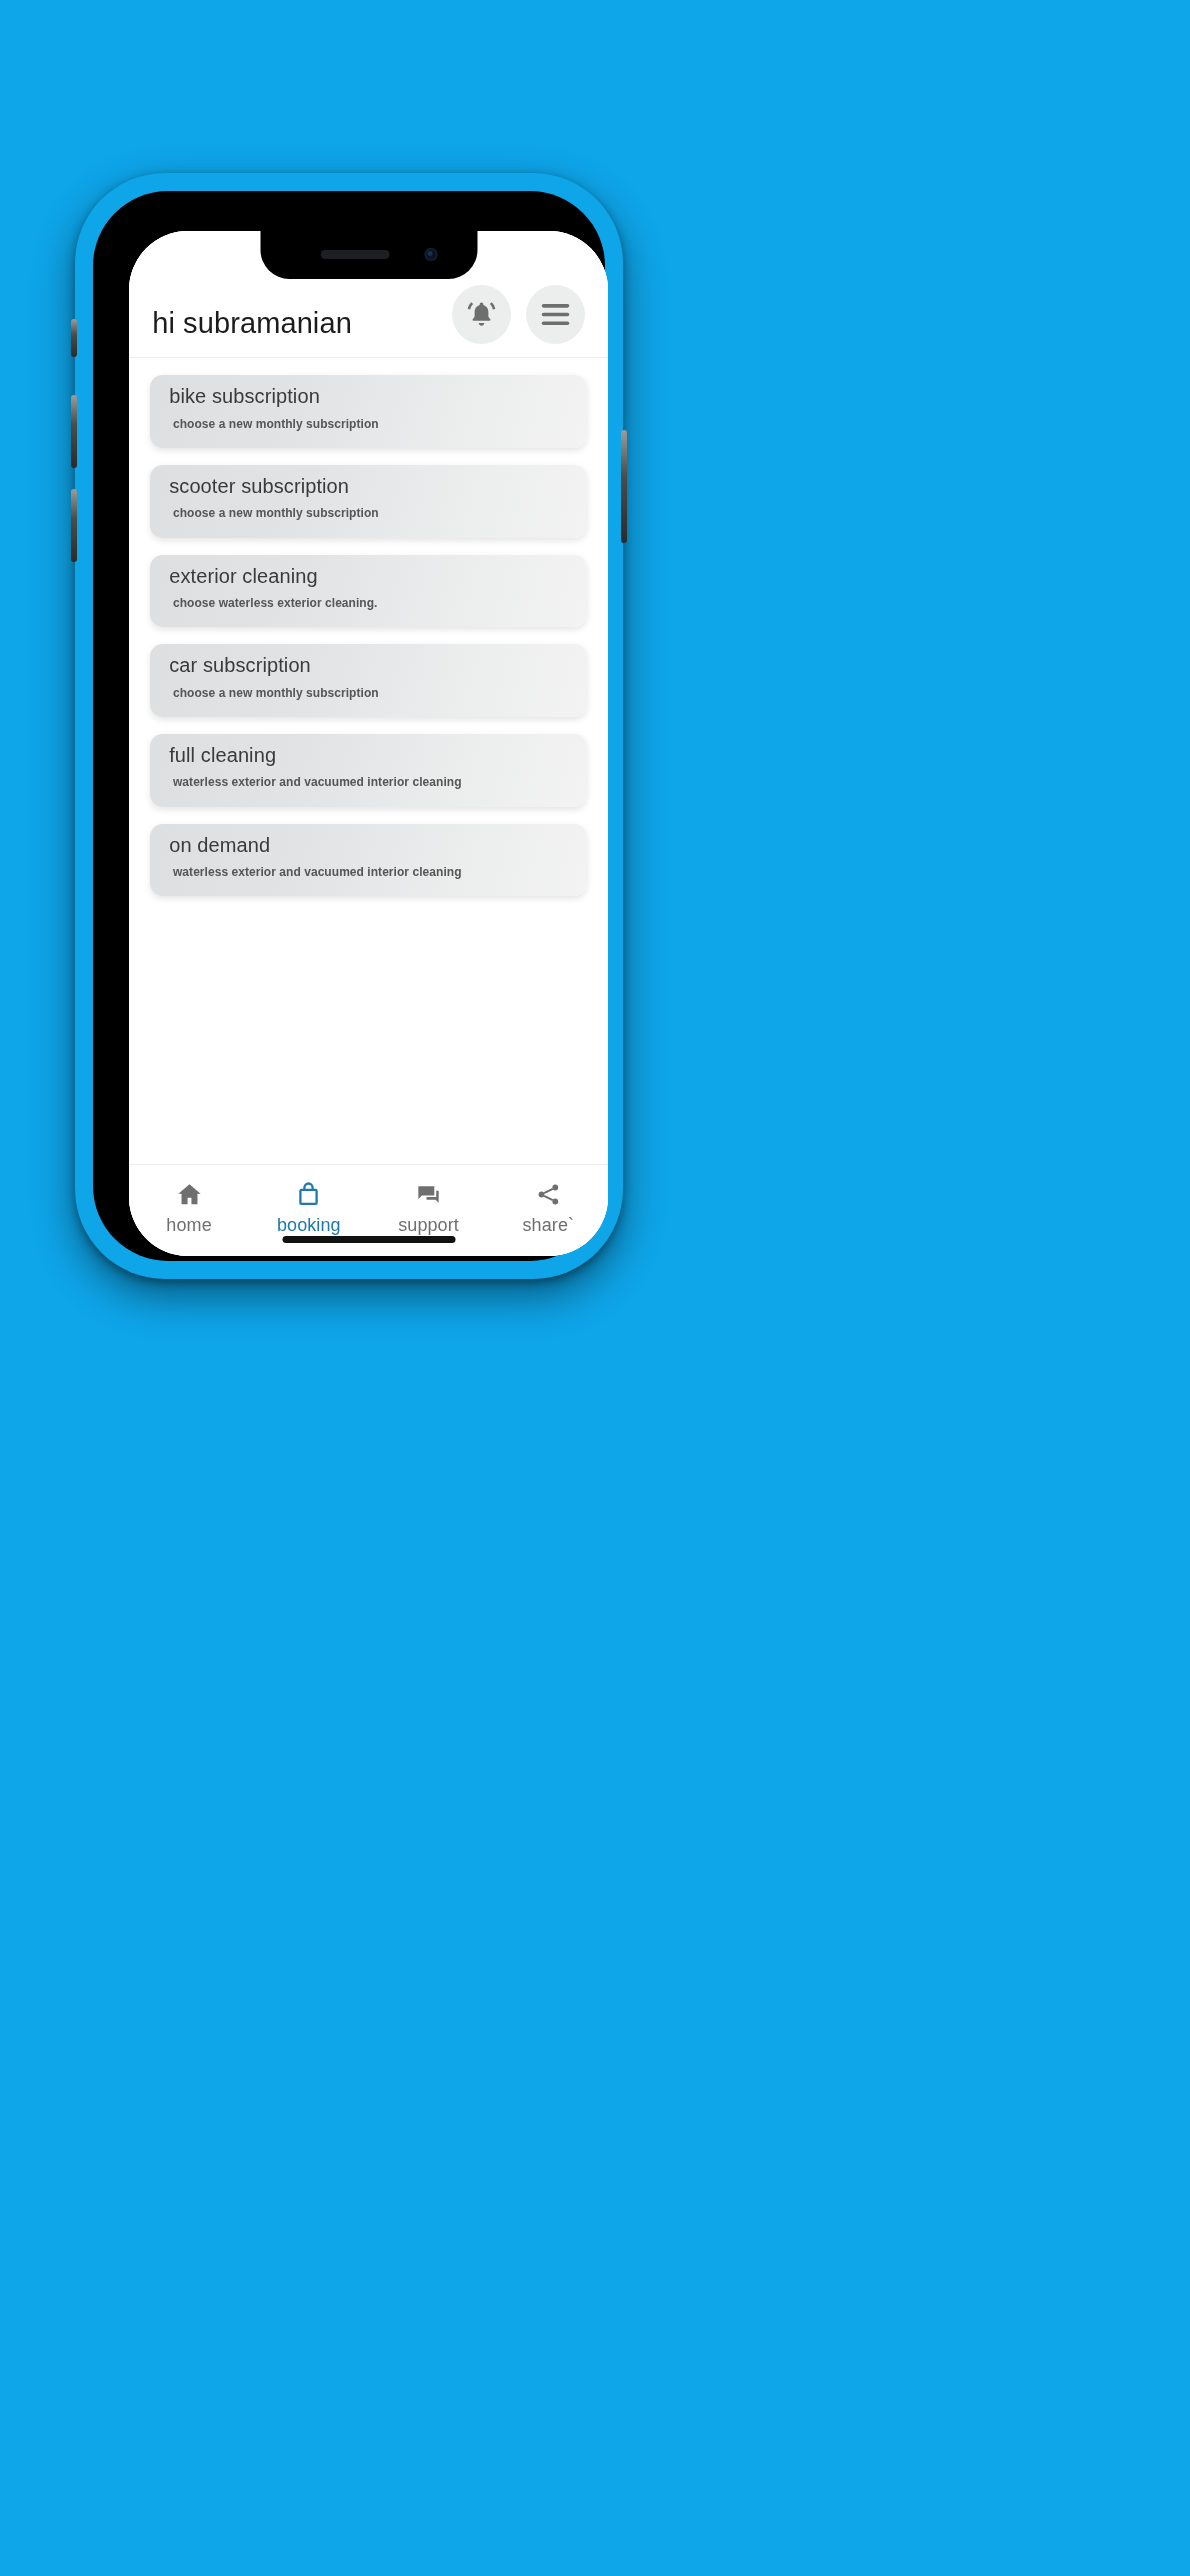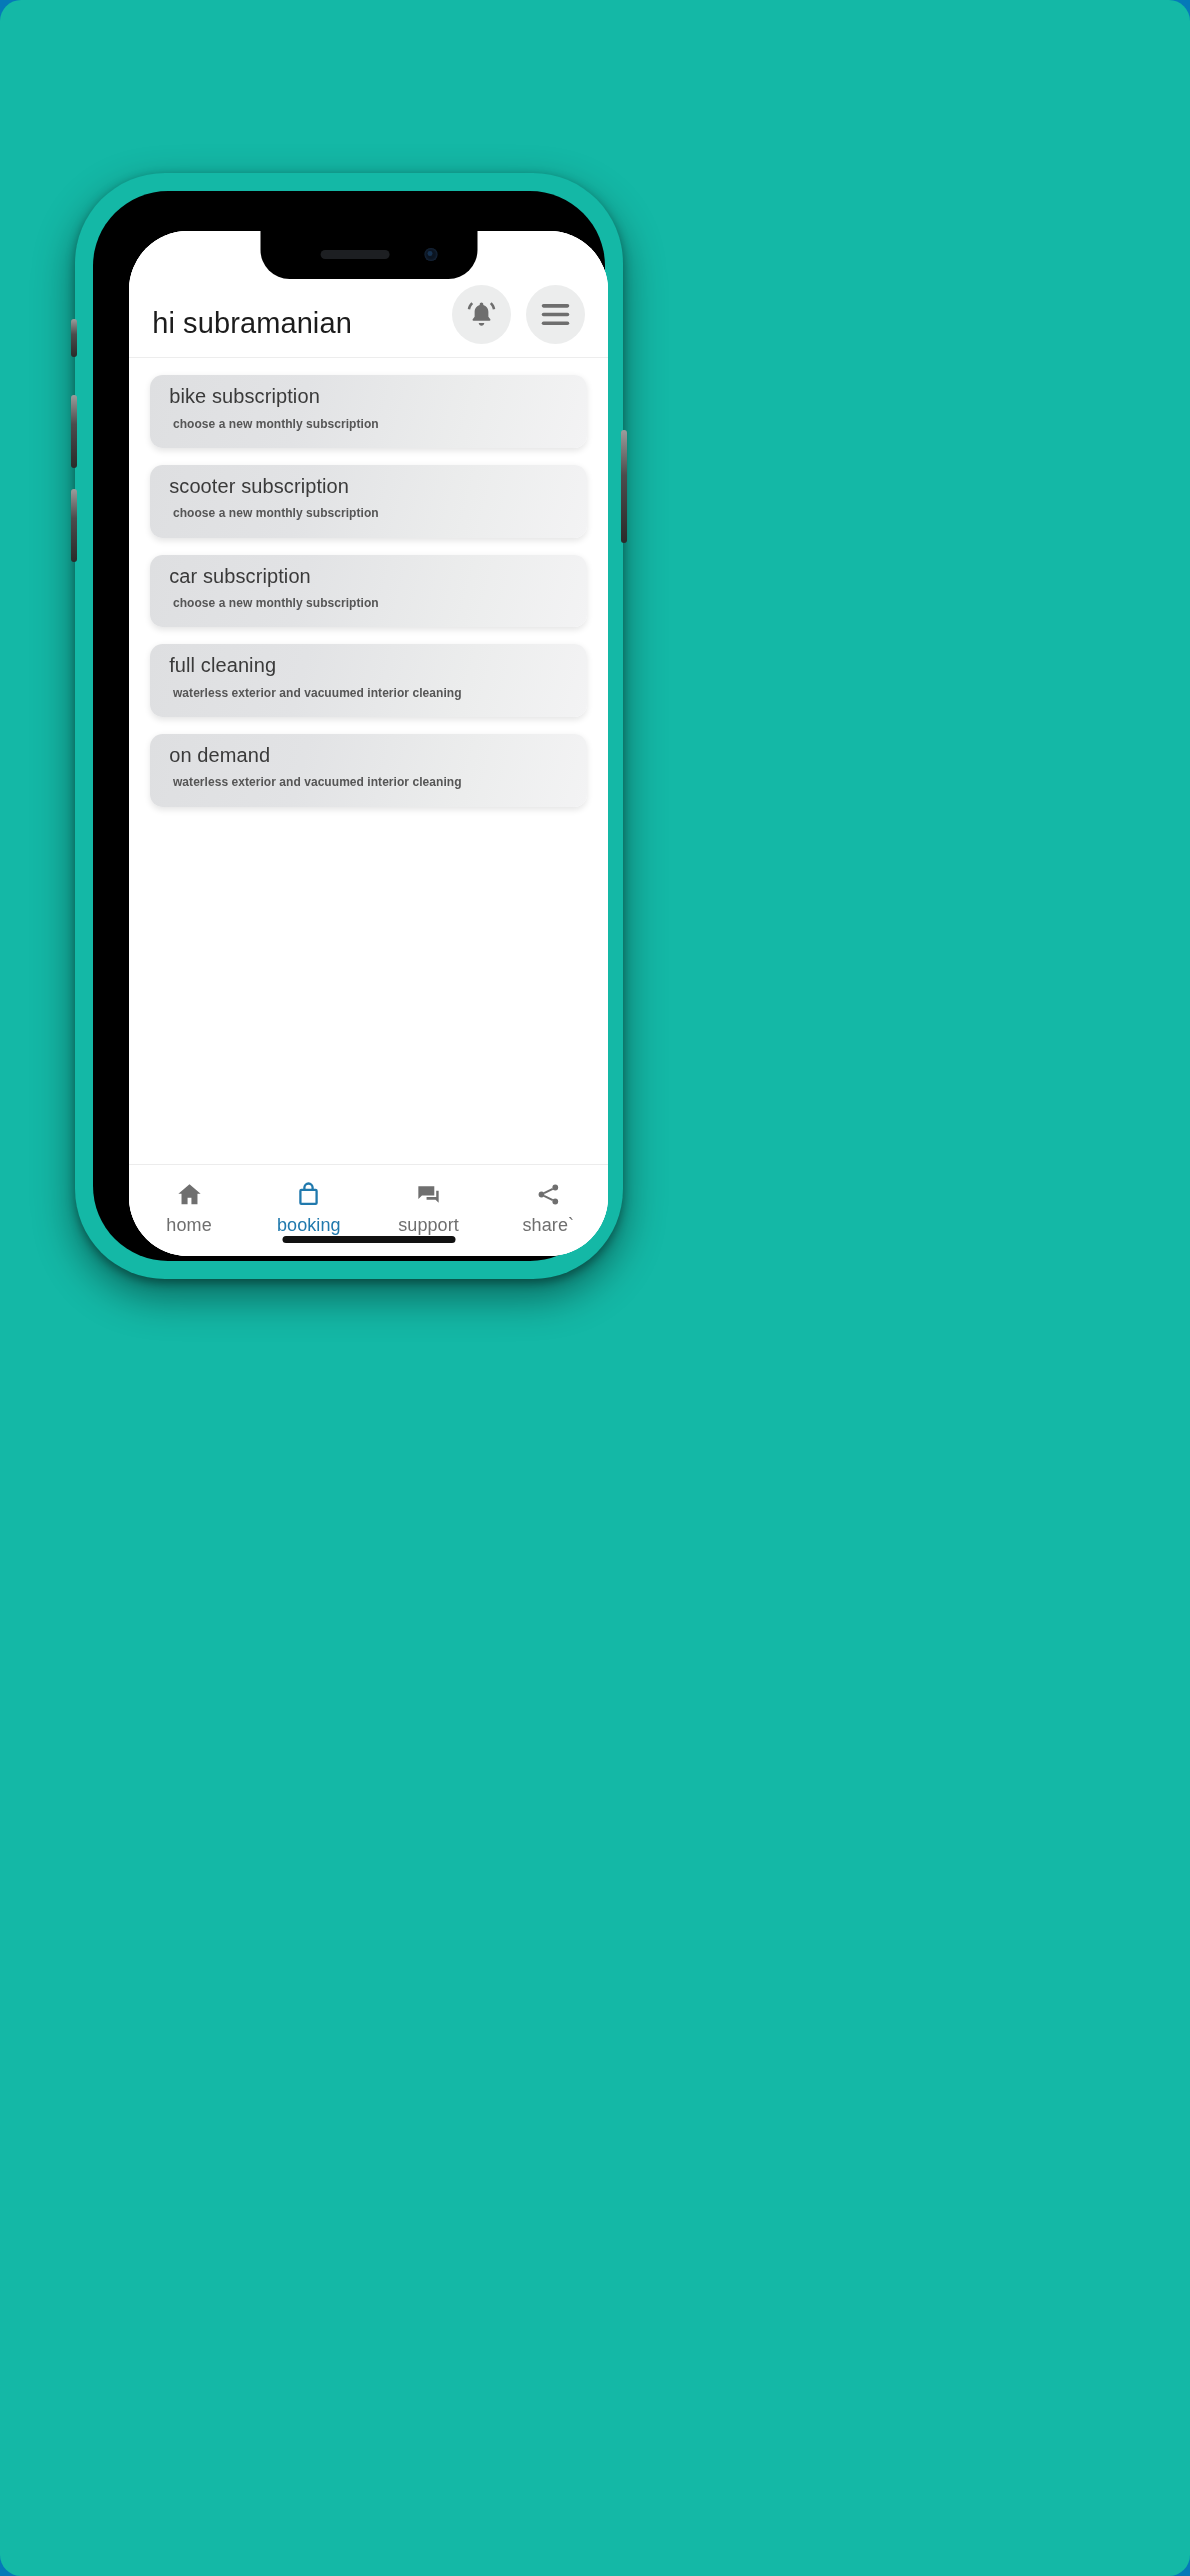--- a/index.html
+++ b/index.html
@@ -3,21 +3,21 @@
 <meta charset="utf-8">
 <style>
   * { margin:0; padding:0; box-sizing:border-box; }
   html, body {
     width:1190px; height:2576px;
     background:#0579b8;
     font-family:"Liberation Sans", sans-serif;
     overflow:hidden;
   }
 
-  .stage { position:relative; width:1190px; height:2576px; background:#14b8a6;border-radius:21px; }
+  .stage { position:relative; width:1190px; height:2576px; background:#0ea5e9; }
 
   
   .phone {
     position:absolute;
     left:75px; top:173px;
     width:548px; height:1106px;
     border-radius:90px;
     background:linear-gradient(100deg,#8d8d8d 0%,#ララ 0%,#cfcfcf 2%,#6a6a6a 6%,#2b2b2b 14%,#1a1a1a 50%,#2e2e2e 86%,#8a8a8a 95%,#d8d8d8 99%);
     box-shadow:0 17px 42px rgba(0,0,0,.45), 0 3.8px 9.6px rgba(0,0,0,.35);
   }
@@ -202,20 +202,24 @@
                 <div class="card-title">bike subscription</div>
                 <div class="card-sub">choose a new monthly subscription</div>
               </div>
 
               <div class="card">
                 <div class="card-title">scooter subscription</div>
                 <div class="card-sub">choose a new monthly subscription</div>
               </div>
 
 
+              <div class="card">
+                <div class="card-title">exterior cleaning</div>
+                <div class="card-sub">choose waterless exterior cleaning.</div>
+              </div>
 
               <div class="card">
                 <div class="card-title">car subscription</div>
                 <div class="card-sub">choose a new monthly subscription</div>
               </div>
 
               <div class="card">
                 <div class="card-title">full cleaning</div>
                 <div class="card-sub">waterless exterior and vacuumed interior cleaning</div>
               </div>

